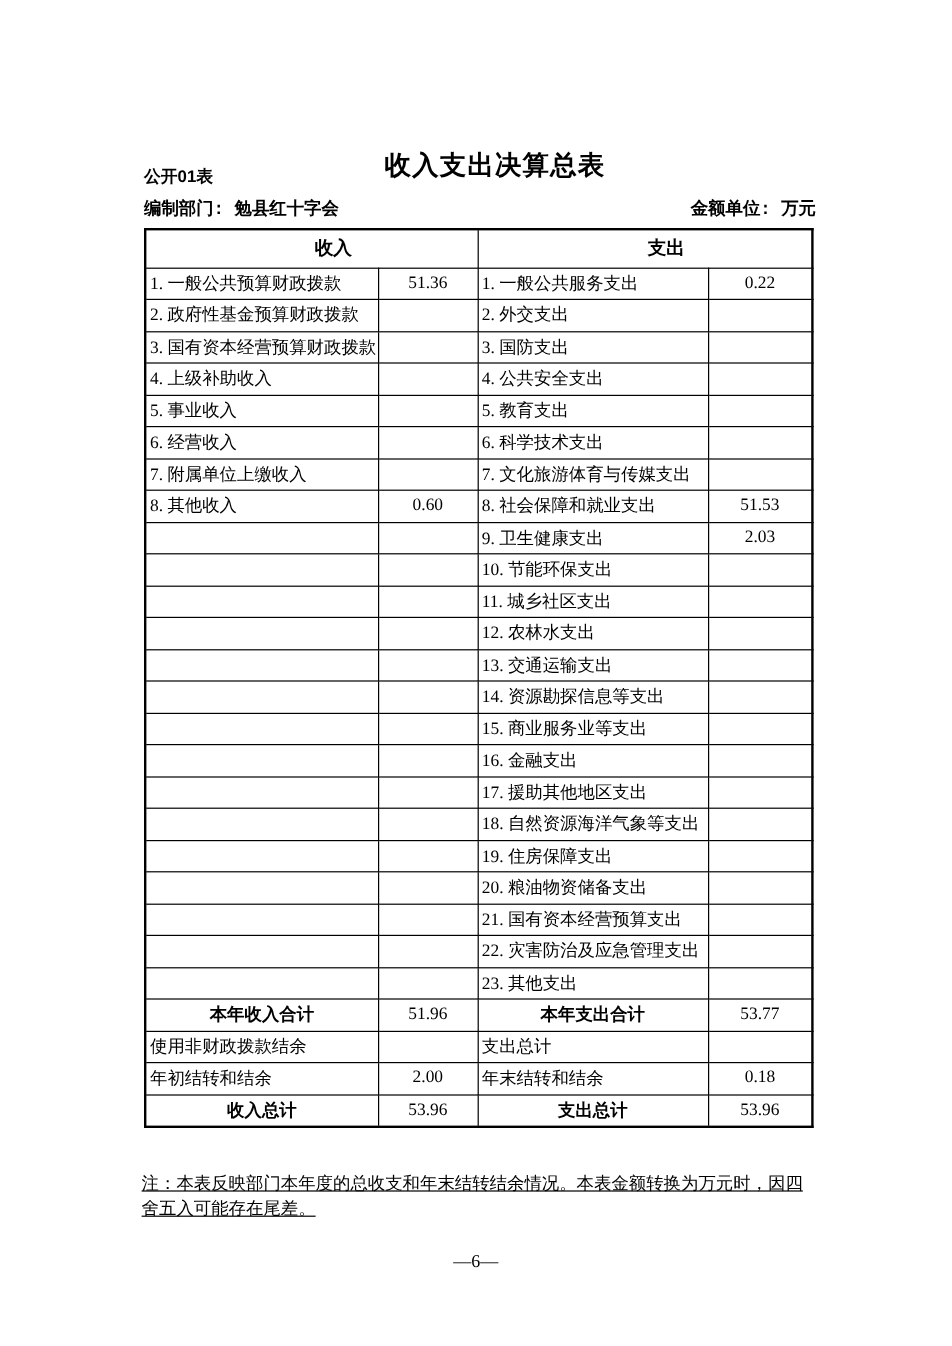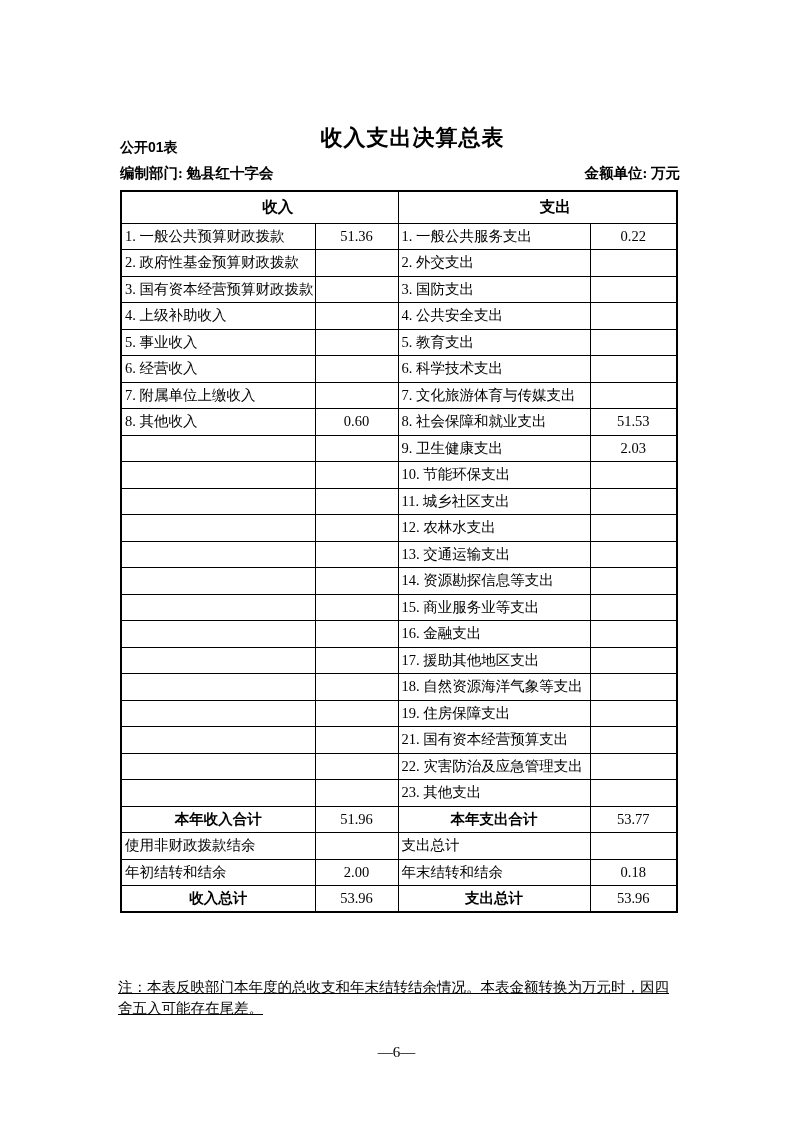--- a/index.html
+++ b/index.html
@@ -37,21 +37,21 @@
     font-weight: bold;
     font-size: 14px;
   }
   .meta-row {
     position: absolute;
     top: 164px;
     left: 120px;
     width: 560px;
     display: flex;
     justify-content: space-between;
-    font-family: Liberation Serif, serif;
+    font-family: Liberation Mono, monospace;
     font-weight: bold;
     font-size: 14.5px;
   }
   table.budget-table {
     position: absolute;
     top: 190px;
     left: 120px;
     width: 556px;
     border-collapse: collapse;
     table-layout: fixed;
@@ -240,20 +240,26 @@
         </tr>
         <tr>
           <td class="item"></td>
           <td class="amt"></td>
           <td class="item">19. 住房保障支出</td>
           <td class="amt"></td>
         </tr>
         <tr>
           <td class="item"></td>
           <td class="amt"></td>
+          <td class="item">20. 粮油物资储备支出</td>
+          <td class="amt"></td>
+        </tr>
+        <tr>
+          <td class="item"></td>
+          <td class="amt"></td>
           <td class="item">21. 国有资本经营预算支出</td>
           <td class="amt"></td>
         </tr>
         <tr>
           <td class="item"></td>
           <td class="amt"></td>
           <td class="item">22. 灾害防治及应急管理支出</td>
           <td class="amt"></td>
         </tr>
         <tr>

